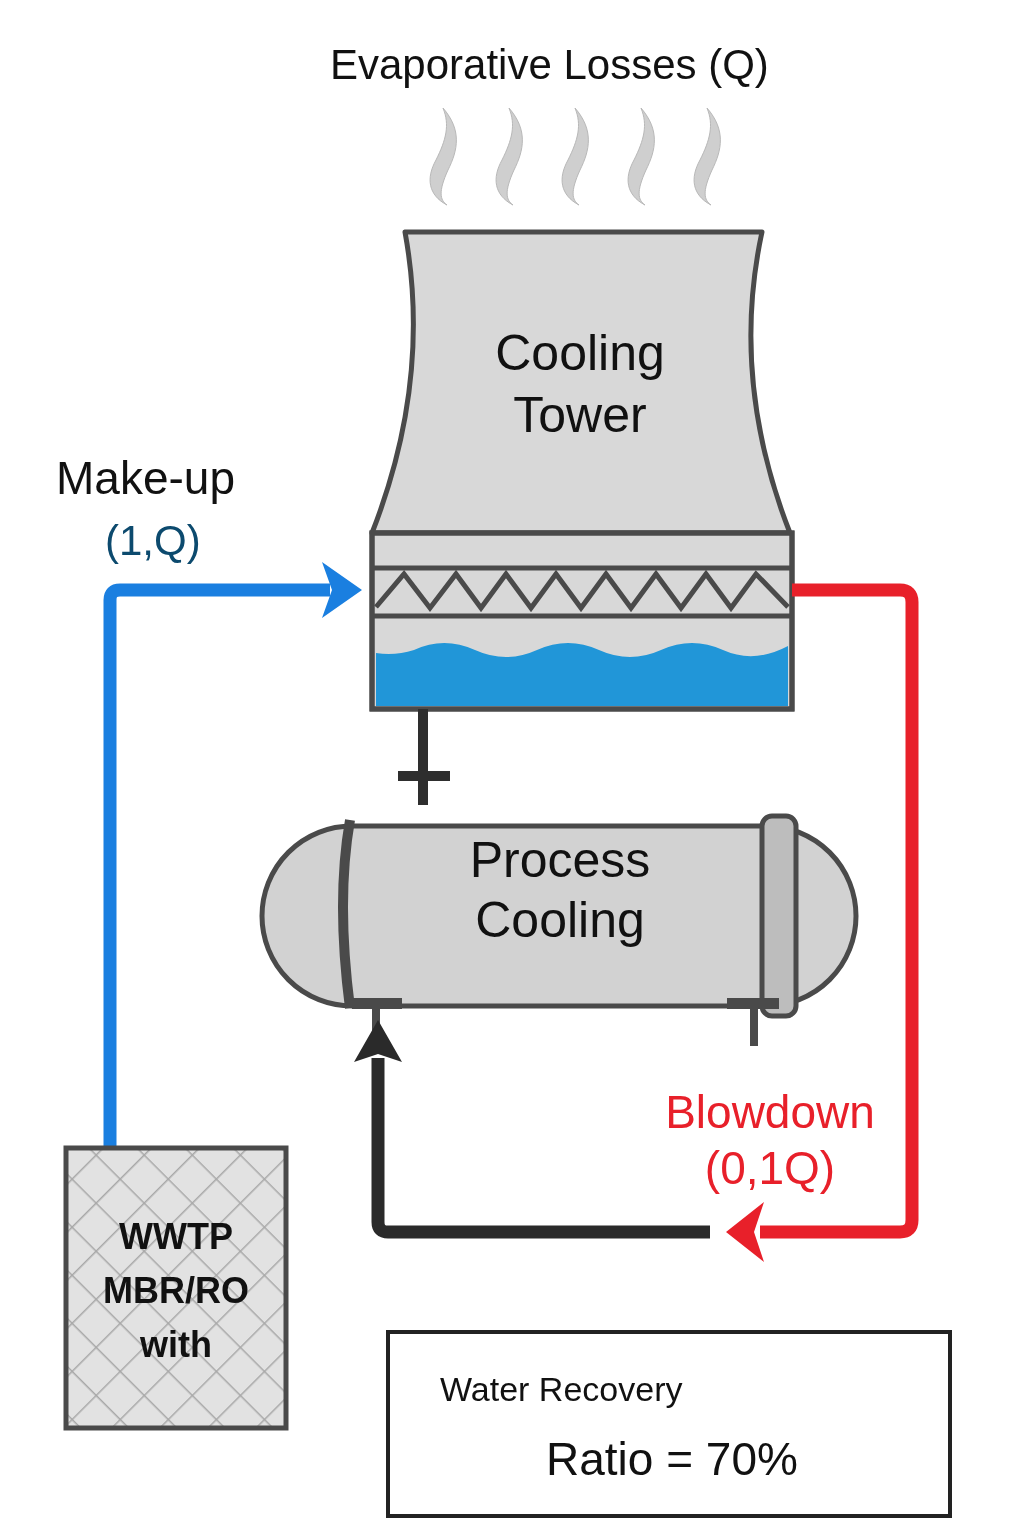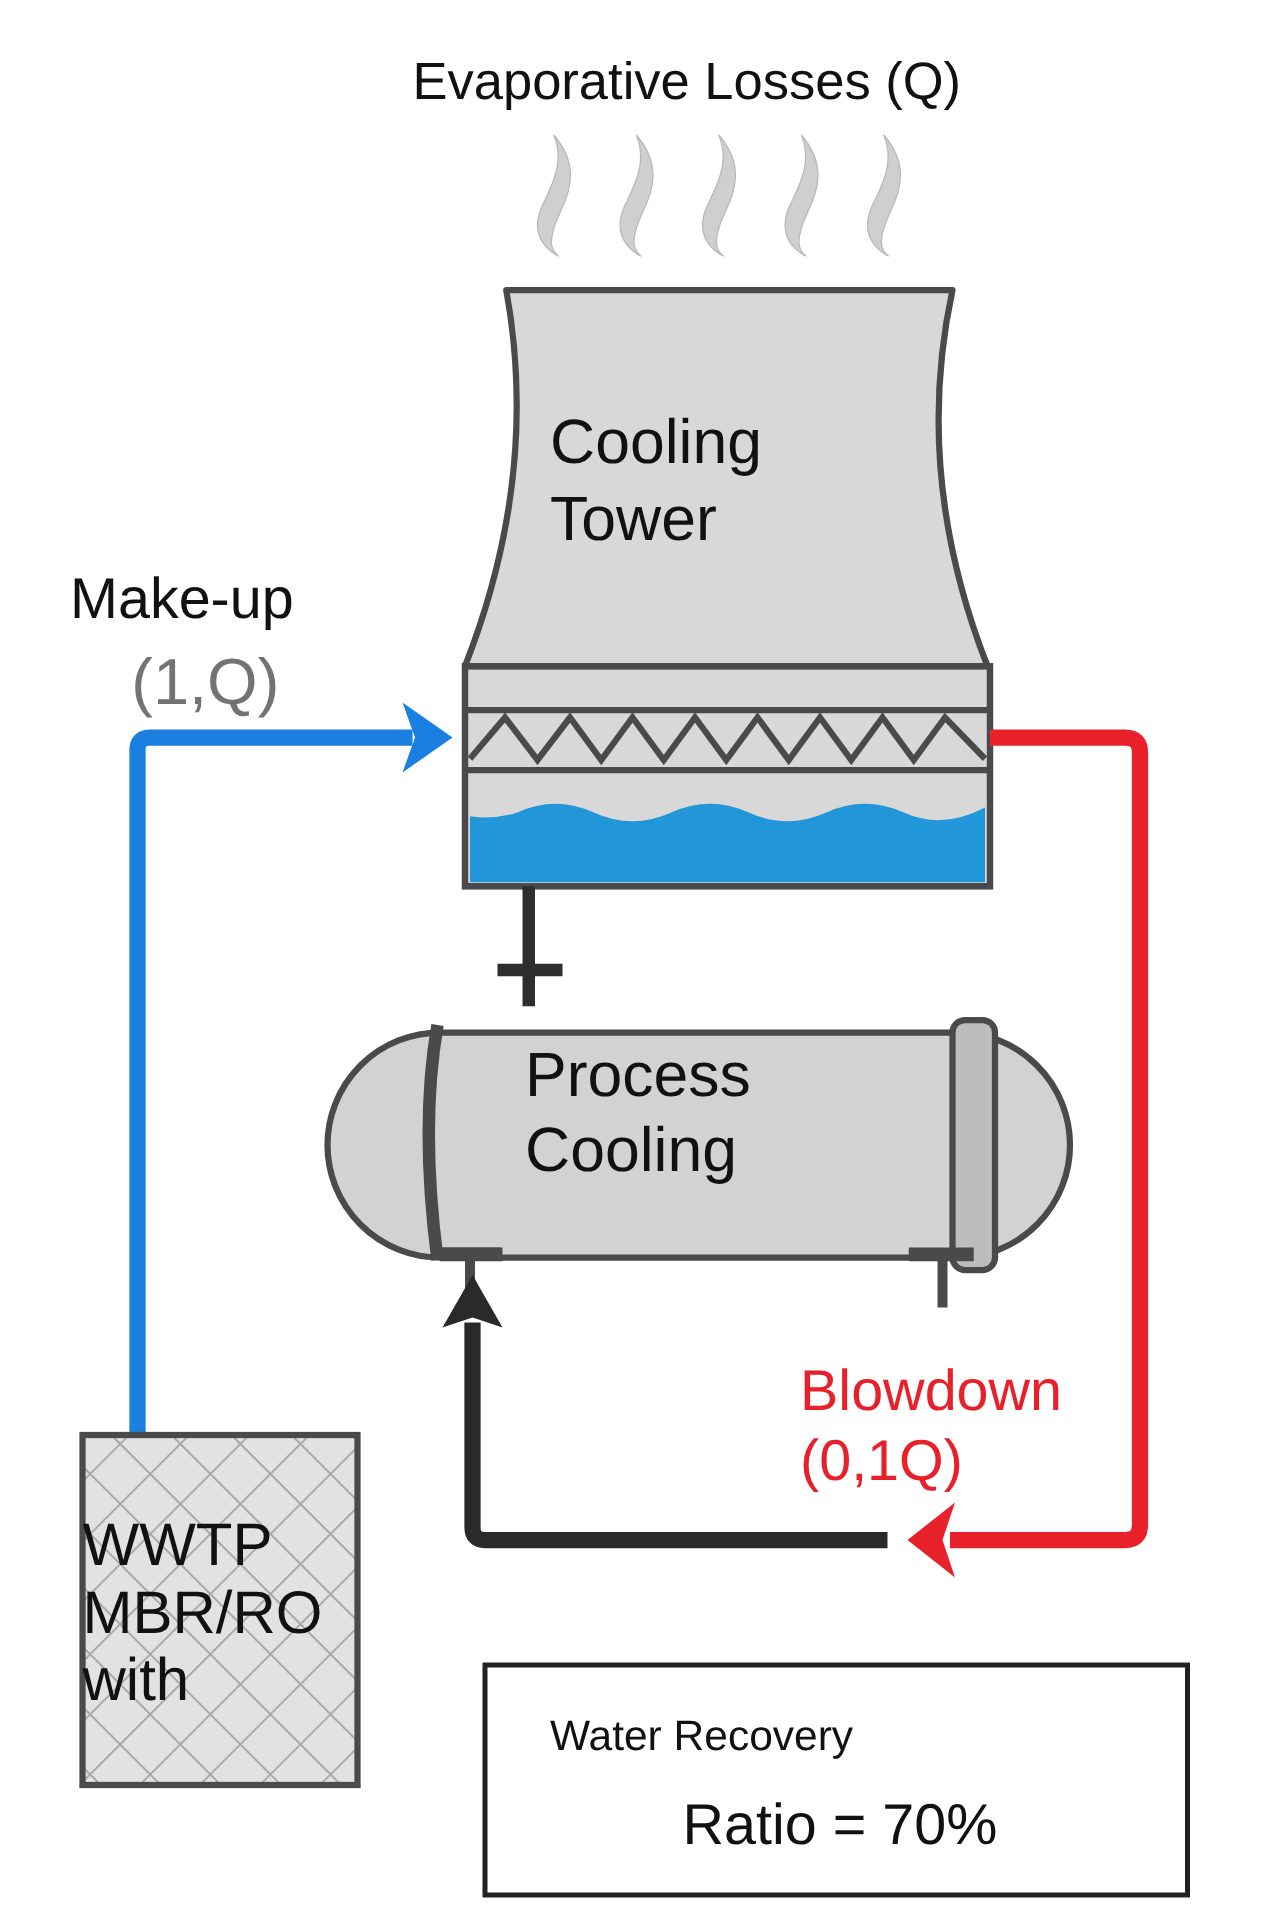--- a/index.html
+++ b/index.html
@@ -1,19 +1,19 @@
 <!DOCTYPE html>
 <html><head>
 <meta charset="utf-8">
 <style>
   html, body { margin:0; padding:0; background:#ffffff; }
   body { width:1024px; height:1536px; position:relative; overflow:hidden; font-family:"Liberation Sans", sans-serif; }
   #diagram { position:absolute; left:0; top:0; width:1024px; height:1536px; }
   .lbl { position:absolute; font-family:"Liberation Sans", sans-serif; white-space:nowrap; line-height:1; }
-  .center { text-align:left; }
+  .center { text-align:center; }
 </style>
 </head>
 <body>
 
 <svg id="diagram" viewBox="0 0 1024 1536" xmlns="http://www.w3.org/2000/svg">
   <defs>
     <pattern id="hatch" width="34" height="34" patternUnits="userSpaceOnUse" patternTransform="rotate(45)">
       <rect width="34" height="34" fill="#e2e2e2"></rect>
       <line x1="0" y1="0" x2="0" y2="34" stroke="#a8a8a8" stroke-width="3"></line>
       <line x1="0" y1="0" x2="34" y2="0" stroke="#a8a8a8" stroke-width="3"></line>
@@ -89,32 +89,32 @@
 </svg>
 
 <div class="lbl" style="left:330px; top:44px; font-size:42px; color:#111;">Evaporative Losses (Q)</div>
 
 <div class="lbl center" style="left:440px; top:322px; width:280px; font-size:50px; color:#111; line-height:62px;">
   <div>Cooling</div>
   <div>Tower</div>
 </div>
 
 <div class="lbl" style="left:56px; top:455px; font-size:46px; color:#111;">Make-up</div>
-<div class="lbl" style="left:105px; top:520px; font-size:52px; color:#737373;">(1,Q)</div>
+<div class="lbl" style="left:105px; top:520px; font-size:42px; color:#0c4a6e;">(1,Q)</div>
 
 <div class="lbl center" style="left:420px; top:830px; width:280px; font-size:50px; color:#111; line-height:60px;">
   <div>Process</div>
   <div>Cooling</div>
 </div>
 
 <div class="lbl center" style="left:640px; top:1084px; width:260px; font-size:46px; color:#e8202a; line-height:56px;">
   <div>Blowdown</div>
   <div>(0,1Q)</div>
 </div>
 
-<div class="lbl center" style="left:66px; top:1210px; width:220px; font-size:48px; font-weight:normal; color:#111; line-height:54px;">
+<div class="lbl center" style="left:66px; top:1210px; width:220px; font-size:36px; font-weight:bold; color:#111; line-height:54px;">
   <div>WWTP</div>
   <div>MBR/RO</div>
   <div>with</div>
 </div>
 
 <div class="lbl" style="left:440px; top:1372px; font-size:34px; color:#111;">Water Recovery</div>
 <div class="lbl" style="left:546px; top:1436px; font-size:46px; color:#111;">Ratio = 70%</div>
 
 </body></html>

